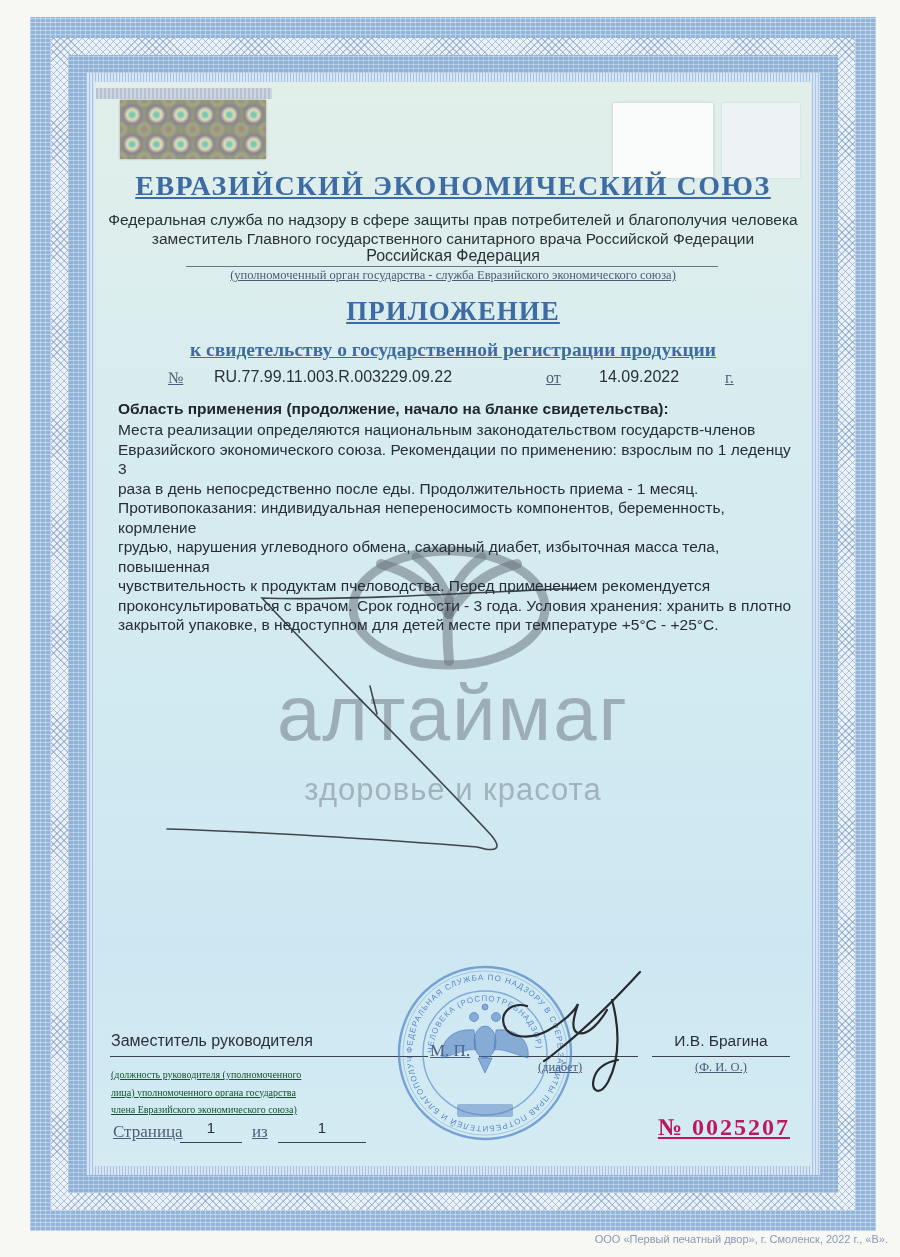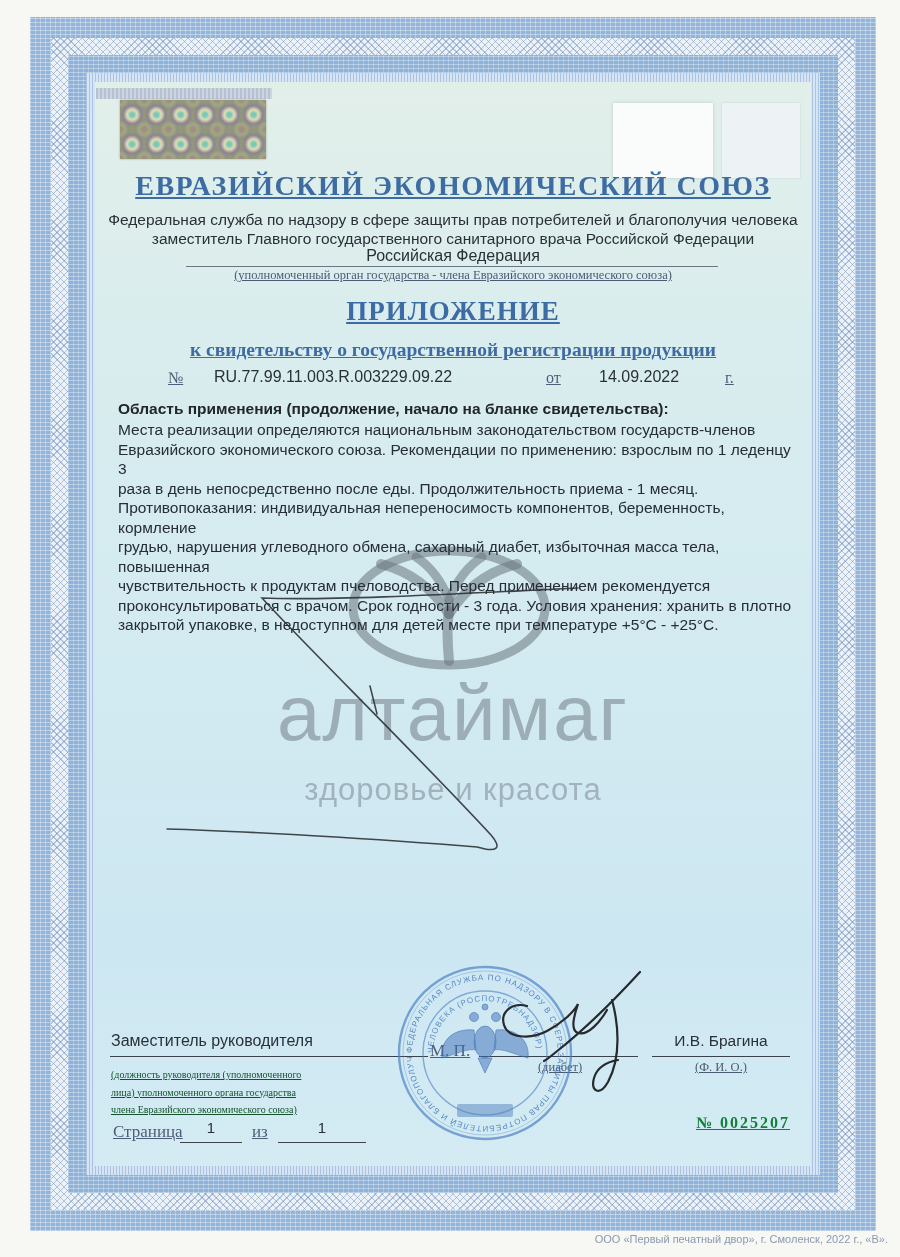--- a/index.html
+++ b/index.html
@@ -30,21 +30,21 @@
   .rule{background:#6a7686;height:1px;}
   .sline{background:#3c424b;height:1px;}
   .title{font-size:28px;font-weight:bold;letter-spacing:1.5px;}
   .h1{font-size:27px;font-weight:bold;letter-spacing:1px;}
   .h2{font-size:19.5px;font-weight:bold;}
   .body-t{font-size:15.5px;line-height:19.5px;color:#272d36;}
   .small-cap{font-size:12.5px;color:#4c5b74;}
   .wm-brand{font-size:78px;font-weight:normal;color:rgba(104,114,124,.50);letter-spacing:2px;}
   .wm-tag{font-size:31px;color:rgba(104,114,124,.45);letter-spacing:1px;}
   .note{font-size:10px;line-height:17.5px;color:#14532d;}
-  .serial{font-size:16px;font-weight:600;color:#15803d;letter-spacing:2px;}
+  .serial{font-size:24px;font-weight:600;color:#be185d;letter-spacing:2px;}
   .footer-t{font-size:11px;color:#8a9ab0;}
   
   .holo{background:
     radial-gradient(circle at 50% 50%, rgba(118,202,188,.95) 2px, rgba(232,226,180,.95) 5px, rgba(138,128,150,.9) 9px, rgba(148,150,118,.75) 12px) 0 0/24.3px 29.5px,
     radial-gradient(circle at 50% 50%, rgba(188,122,168,.85) 2px, rgba(228,224,178,.85) 5px, rgba(118,138,158,.85) 9px, transparent 12px) 12.1px 14.7px/24.3px 29.5px,
     #99a083;
     box-shadow:0 0 2px rgba(60,60,60,.4);}
   .scan-strip{background:repeating-linear-gradient(90deg,#aeb9cc 0 2px,#c9d1df 2px 4px);opacity:.85;}
   .wbox1{background:#fafcfc;box-shadow:0 0 3px rgba(120,140,150,.35);}
   .wbox2{background:#edf3f4;box-shadow:0 0 2px rgba(120,140,150,.25);}
@@ -82,21 +82,21 @@
   </svg>
 
   <div class="abs ctr wm-brand" style="left:95px;top:668px;width:716px;">алтаймаг</div>
   <div class="abs ctr wm-tag" style="left:95px;top:772px;width:716px;">здоровье и красота</div>
 
   <div class="abs ctr ser title blue" style="left:95px;top:170px;width:716px;">ЕВРАЗИЙСКИЙ ЭКОНОМИЧЕСКИЙ СОЮЗ</div>
   <div class="abs ctr dark" style="left:95px;top:211px;width:716px;font-size:15.5px;">Федеральная служба по надзору в сфере защиты прав потребителей и благополучия человека</div>
   <div class="abs ctr dark" style="left:95px;top:230px;width:716px;font-size:15.5px;">заместитель Главного государственного санитарного врача Российской Федерации</div>
   <div class="abs ctr dark" style="left:95px;top:247px;width:716px;font-size:16px;">Российская Федерация</div>
   <div class="abs rule" style="left:186px;top:266px;width:532px;"></div>
-  <div class="abs ctr ser small-cap" style="left:95px;top:268px;width:716px;">(уполномоченный орган государства - члена Евразийского экономического союза)</div>
+  <div class="abs ctr ser small-cap" style="left:95px;top:268px;width:716px;">(уполномоченный орган государства - служба Евразийского экономического союза)</div>
 
   <div class="abs ctr ser h2 blue" style="left:95px;top:339px;width:716px;">к свидетельству о государственной регистрации продукции</div>
   <div class="abs ctr ser h1 blue" style="left:95px;top:296px;width:716px;">ПРИЛОЖЕНИЕ</div>
 
   <div class="abs ser muted" style="left:168px;top:369px;font-size:16px;">№</div>
   <div class="abs dark" style="left:214px;top:368px;font-size:16px;">RU.77.99.11.003.R.003229.09.22</div>
   <div class="abs ser muted" style="left:546px;top:369px;font-size:16px;">от</div>
   <div class="abs dark" style="left:599px;top:368px;font-size:16px;text-align:center;">14.09.2022</div>
   <div class="abs ser muted" style="left:725px;top:369px;font-size:16px;">г.</div>
 

